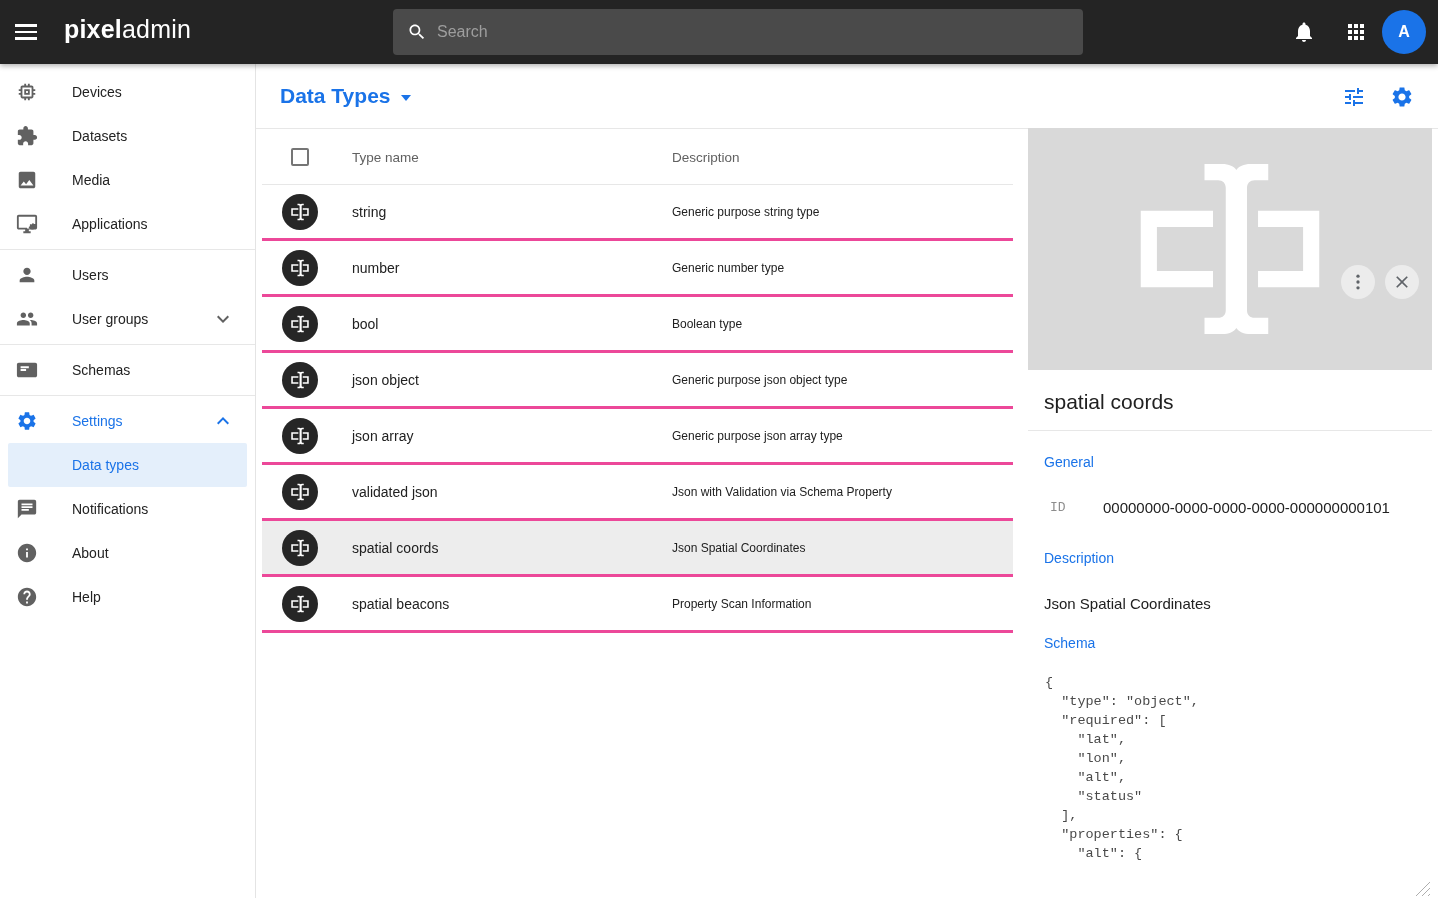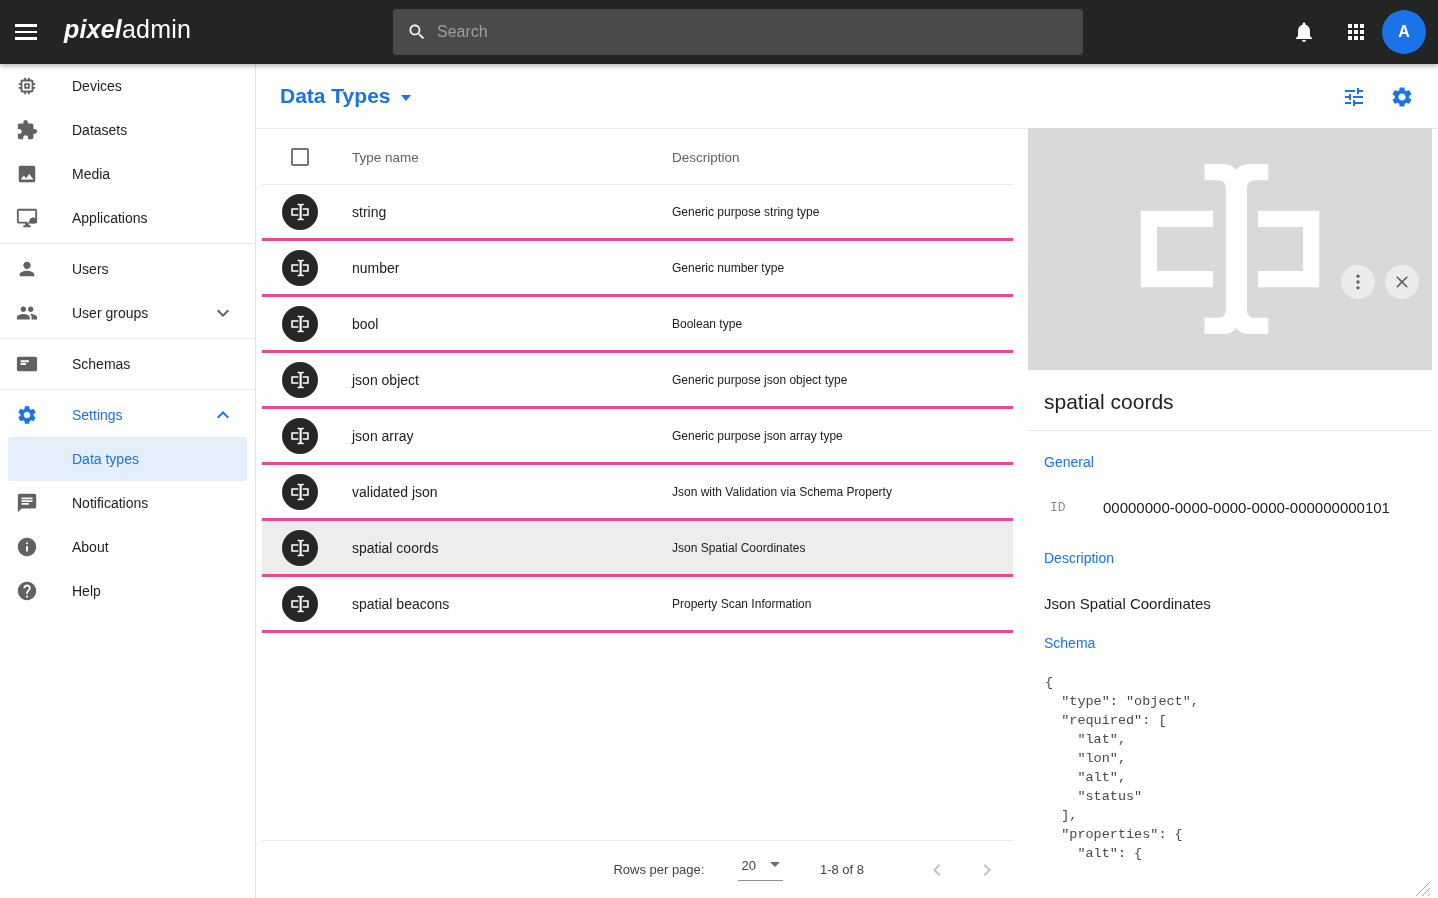--- a/index.html
+++ b/index.html
@@ -7,36 +7,36 @@
               font-family:"Liberation Sans", sans-serif; }
   .page { position:relative; width:1438px; height:898px; }
 
   
   .topbar { position:absolute; left:0; top:0; width:100%; height:64px; background:#242424;
             box-shadow:0 2px 5px rgba(0,0,0,.30); z-index:20; }
   .hamburger { position:absolute; left:14px; top:20px; width:24px; height:24px; cursor:pointer;
                display:flex; flex-direction:column; justify-content:center; gap:4px; }
   .hamburger span { display:block; width:22px; height:2.4px; background:#fff; margin-left:1px; }
   .brand { position:absolute; left:64px; top:15px; font-size:25px; color:#fff; letter-spacing:.2px; }
-  .brand b { font-weight:700;font-style:italic; }
+  .brand b { font-weight:700; }
   .brand i { font-style:normal; font-weight:400; }
   .searchbox { position:absolute; left:393px; top:9px; width:690px; height:46px; background:#4a4a4a;
                border-radius:4px; display:flex; align-items:center; padding:0 14px; }
   .searchbox svg { flex:0 0 auto; margin-right:10px; }
   .searchbox input { flex:1; background:transparent; border:none; outline:none; color:#eee;
                      font-size:16px; font-family:"Liberation Sans", sans-serif; }
   .searchbox input::placeholder { color:#9e9e9e; }
   .top-ic { position:absolute; top:20px; width:24px; height:24px; cursor:pointer; }
   .avatar { position:absolute; left:1382px; top:10px; width:44px; height:44px; border-radius:50%;
             background:#1a73e8; color:#fff; font-size:16px; font-weight:700; display:flex;
             align-items:center; justify-content:center; cursor:pointer; }
 
   
   .sidebar { position:absolute; left:0; top:64px; width:256px; height:834px; background:#fff;
-             border-right:1px solid #e4e4e4; z-index:5; }
+             border-right:1px solid #e4e4e4; padding-top:6px; z-index:5; }
   .side-item { position:relative; height:44px; display:flex; align-items:center; cursor:pointer; }
   .side-icon { width:24px; height:24px; margin-left:15px; display:flex; align-items:center; justify-content:center; }
   .side-label { margin-left:33px; font-size:14px; color:#222; }
   .side-item .chev { position:absolute; right:20px; top:10px; width:24px; height:24px; }
   .side-item.active .side-label { color:#1a73e8; font-weight:500; }
   .side-sub { height:44px; margin:0 8px; border-radius:2px; background:#e4effb; display:flex;
               align-items:center; cursor:pointer; }
   .side-sub .side-label { margin-left:64px; color:#1a73e8; font-weight:500; }
   .side-div { border-top:1px solid #e7e7e7; margin:3px 0; }
 
@@ -319,34 +319,20 @@
       <div class="trow">
         <span class="type-circle">
             <svg width="20" height="20" fill="#ffffff">
               <use href="#dtype-glyph"></use>
             </svg>
           </span>
         <div class="cell-name">spatial beacons</div>
         <div class="cell-desc">Property Scan Information</div>
       </div>
 
-      <div class="pagination">
-        <span class="pg-label">Rows per page:</span>
-        <span class="pg-select">
-          <span class="val">20</span>
-          <span class="tri"></span>
-        </span>
-        <span class="pg-range">1-8 of 8</span>
-        <svg class="pg-btn" width="24" height="24" viewBox="0 0 24 24" fill="#c2c2c2">
-            <path d="M15.41 7.41L14 6l-6 6 6 6 1.41-1.41L10.83 12z"></path>
-          </svg>
-        <svg class="pg-btn" width="24" height="24" viewBox="0 0 24 24" fill="#c2c2c2">
-            <path d="M10 6L8.59 7.41 13.17 12l-4.58 4.59L10 18l6-6z"></path>
-          </svg>
-      </div>
     </div>
   </main>
 
   <aside class="panel">
     <div class="panel-img">
       <svg width="204" height="204" fill="#ffffff">
           <use href="#dtype-glyph"></use>
         </svg>
     </div>
     <div class="circ-btn" style="left:313px">

